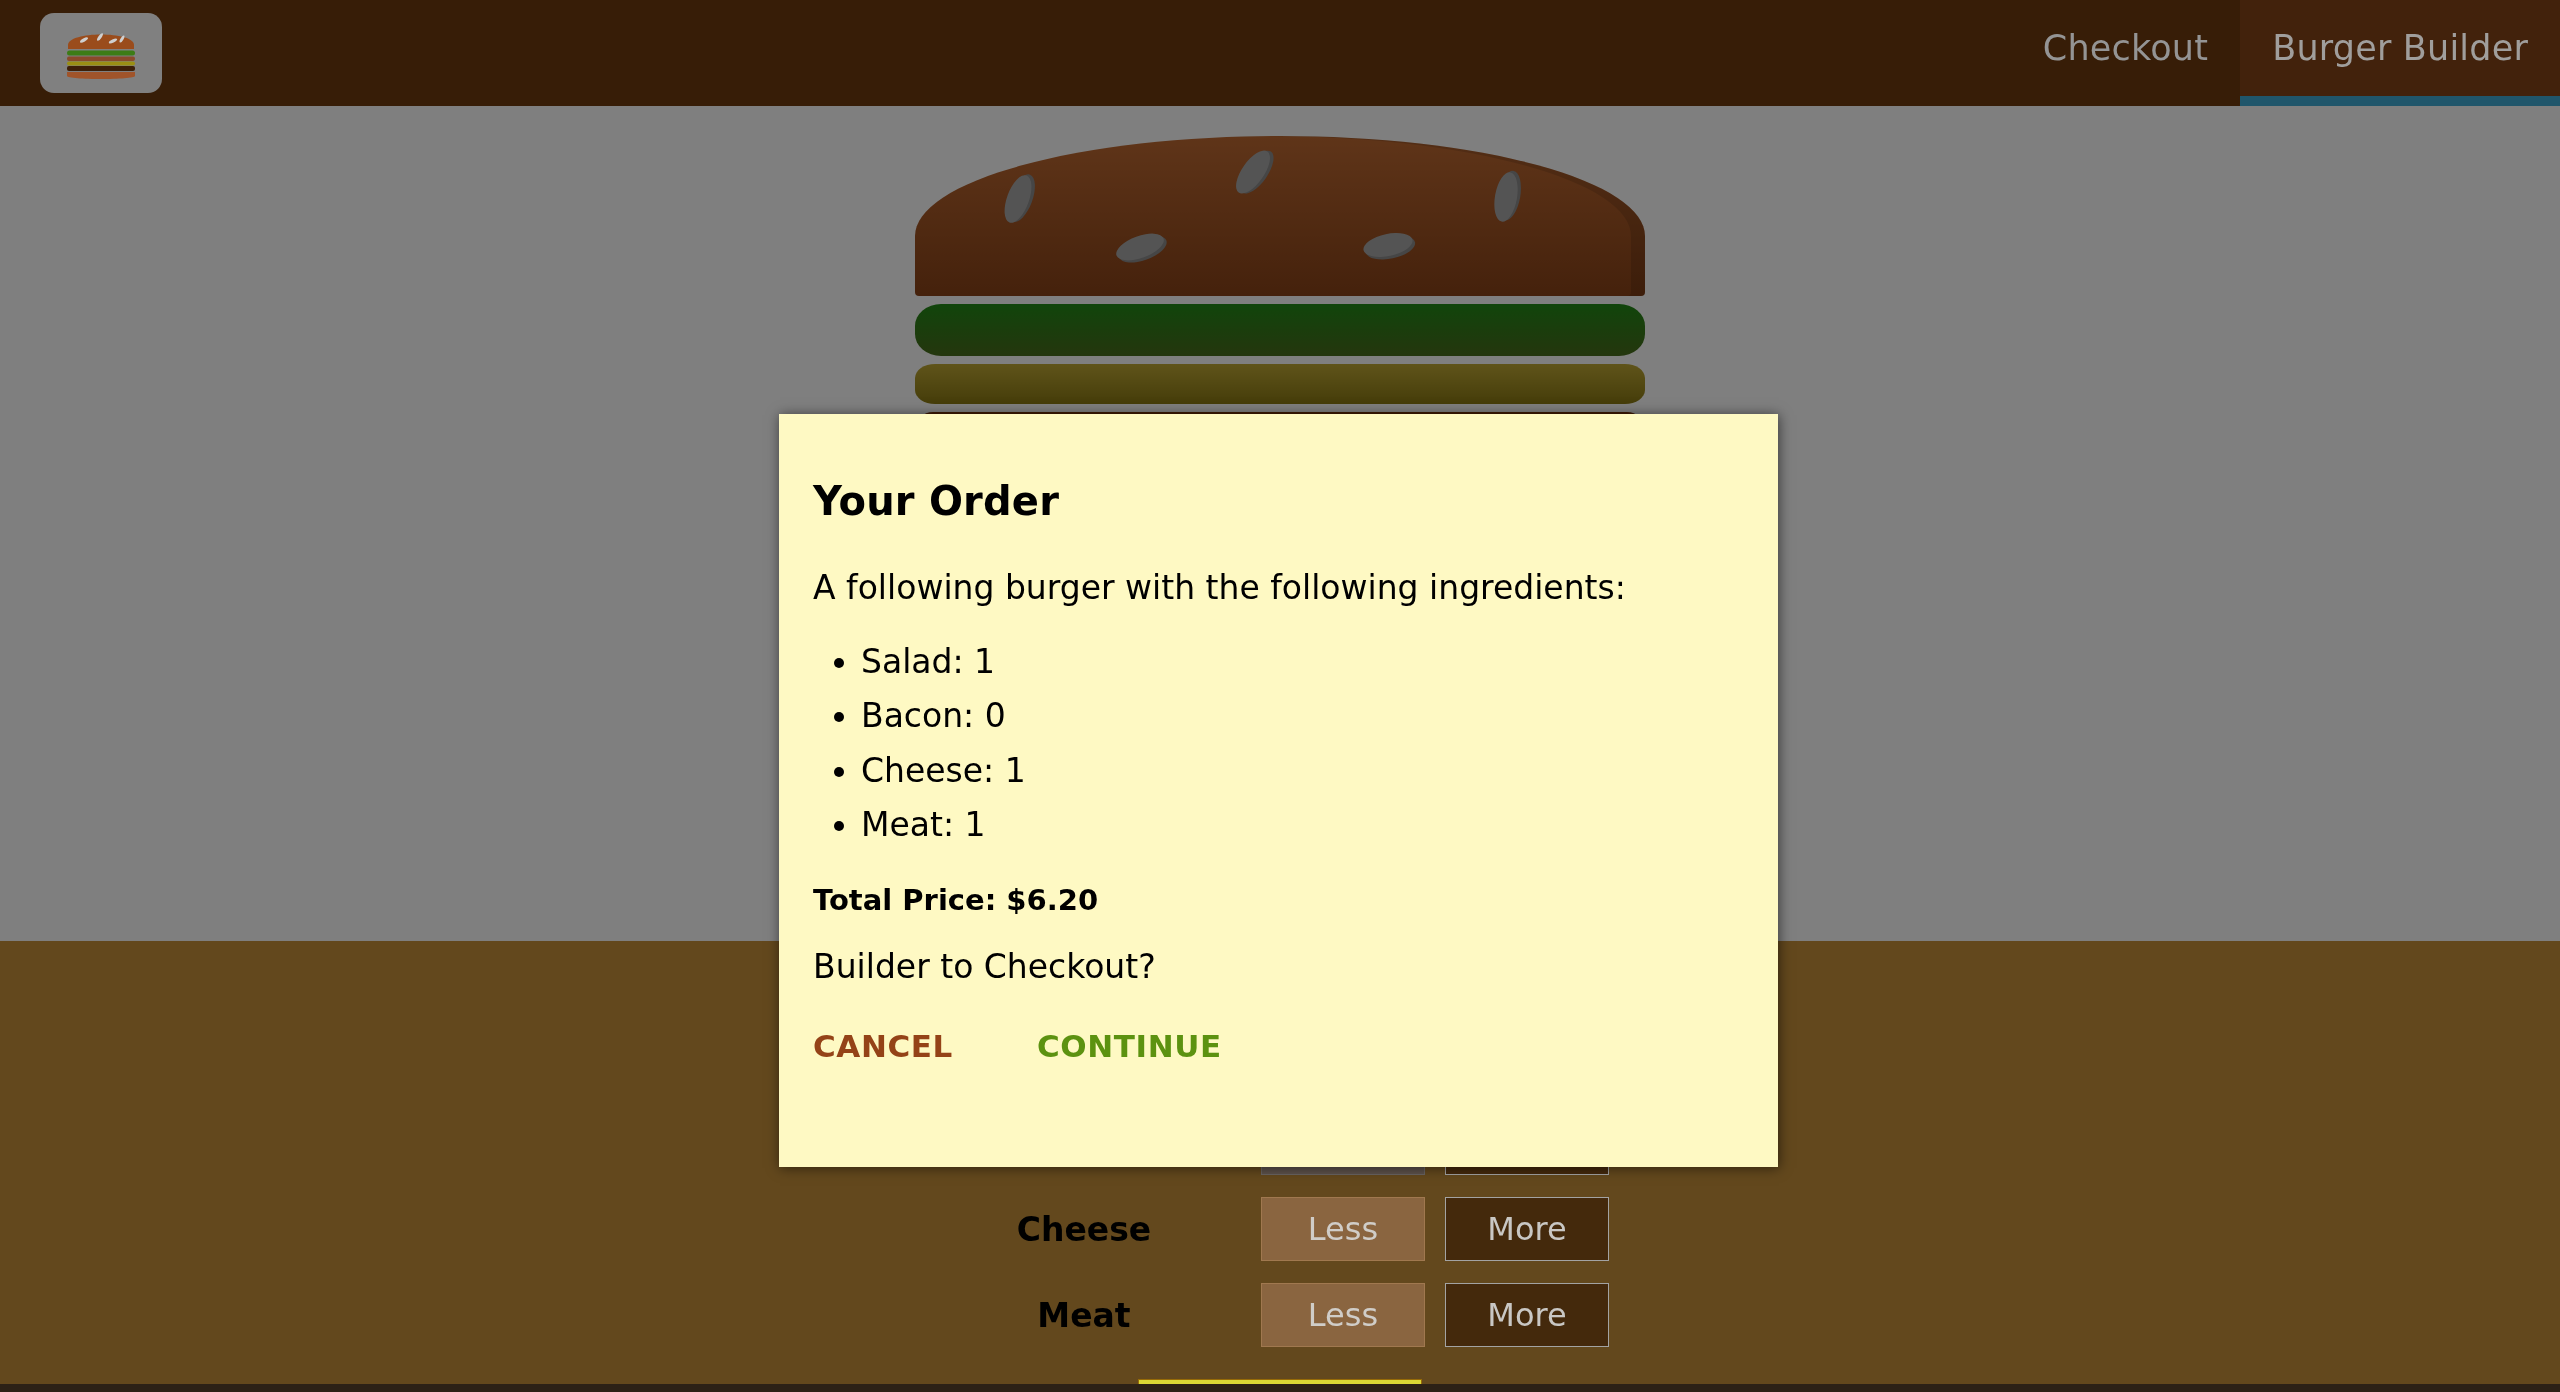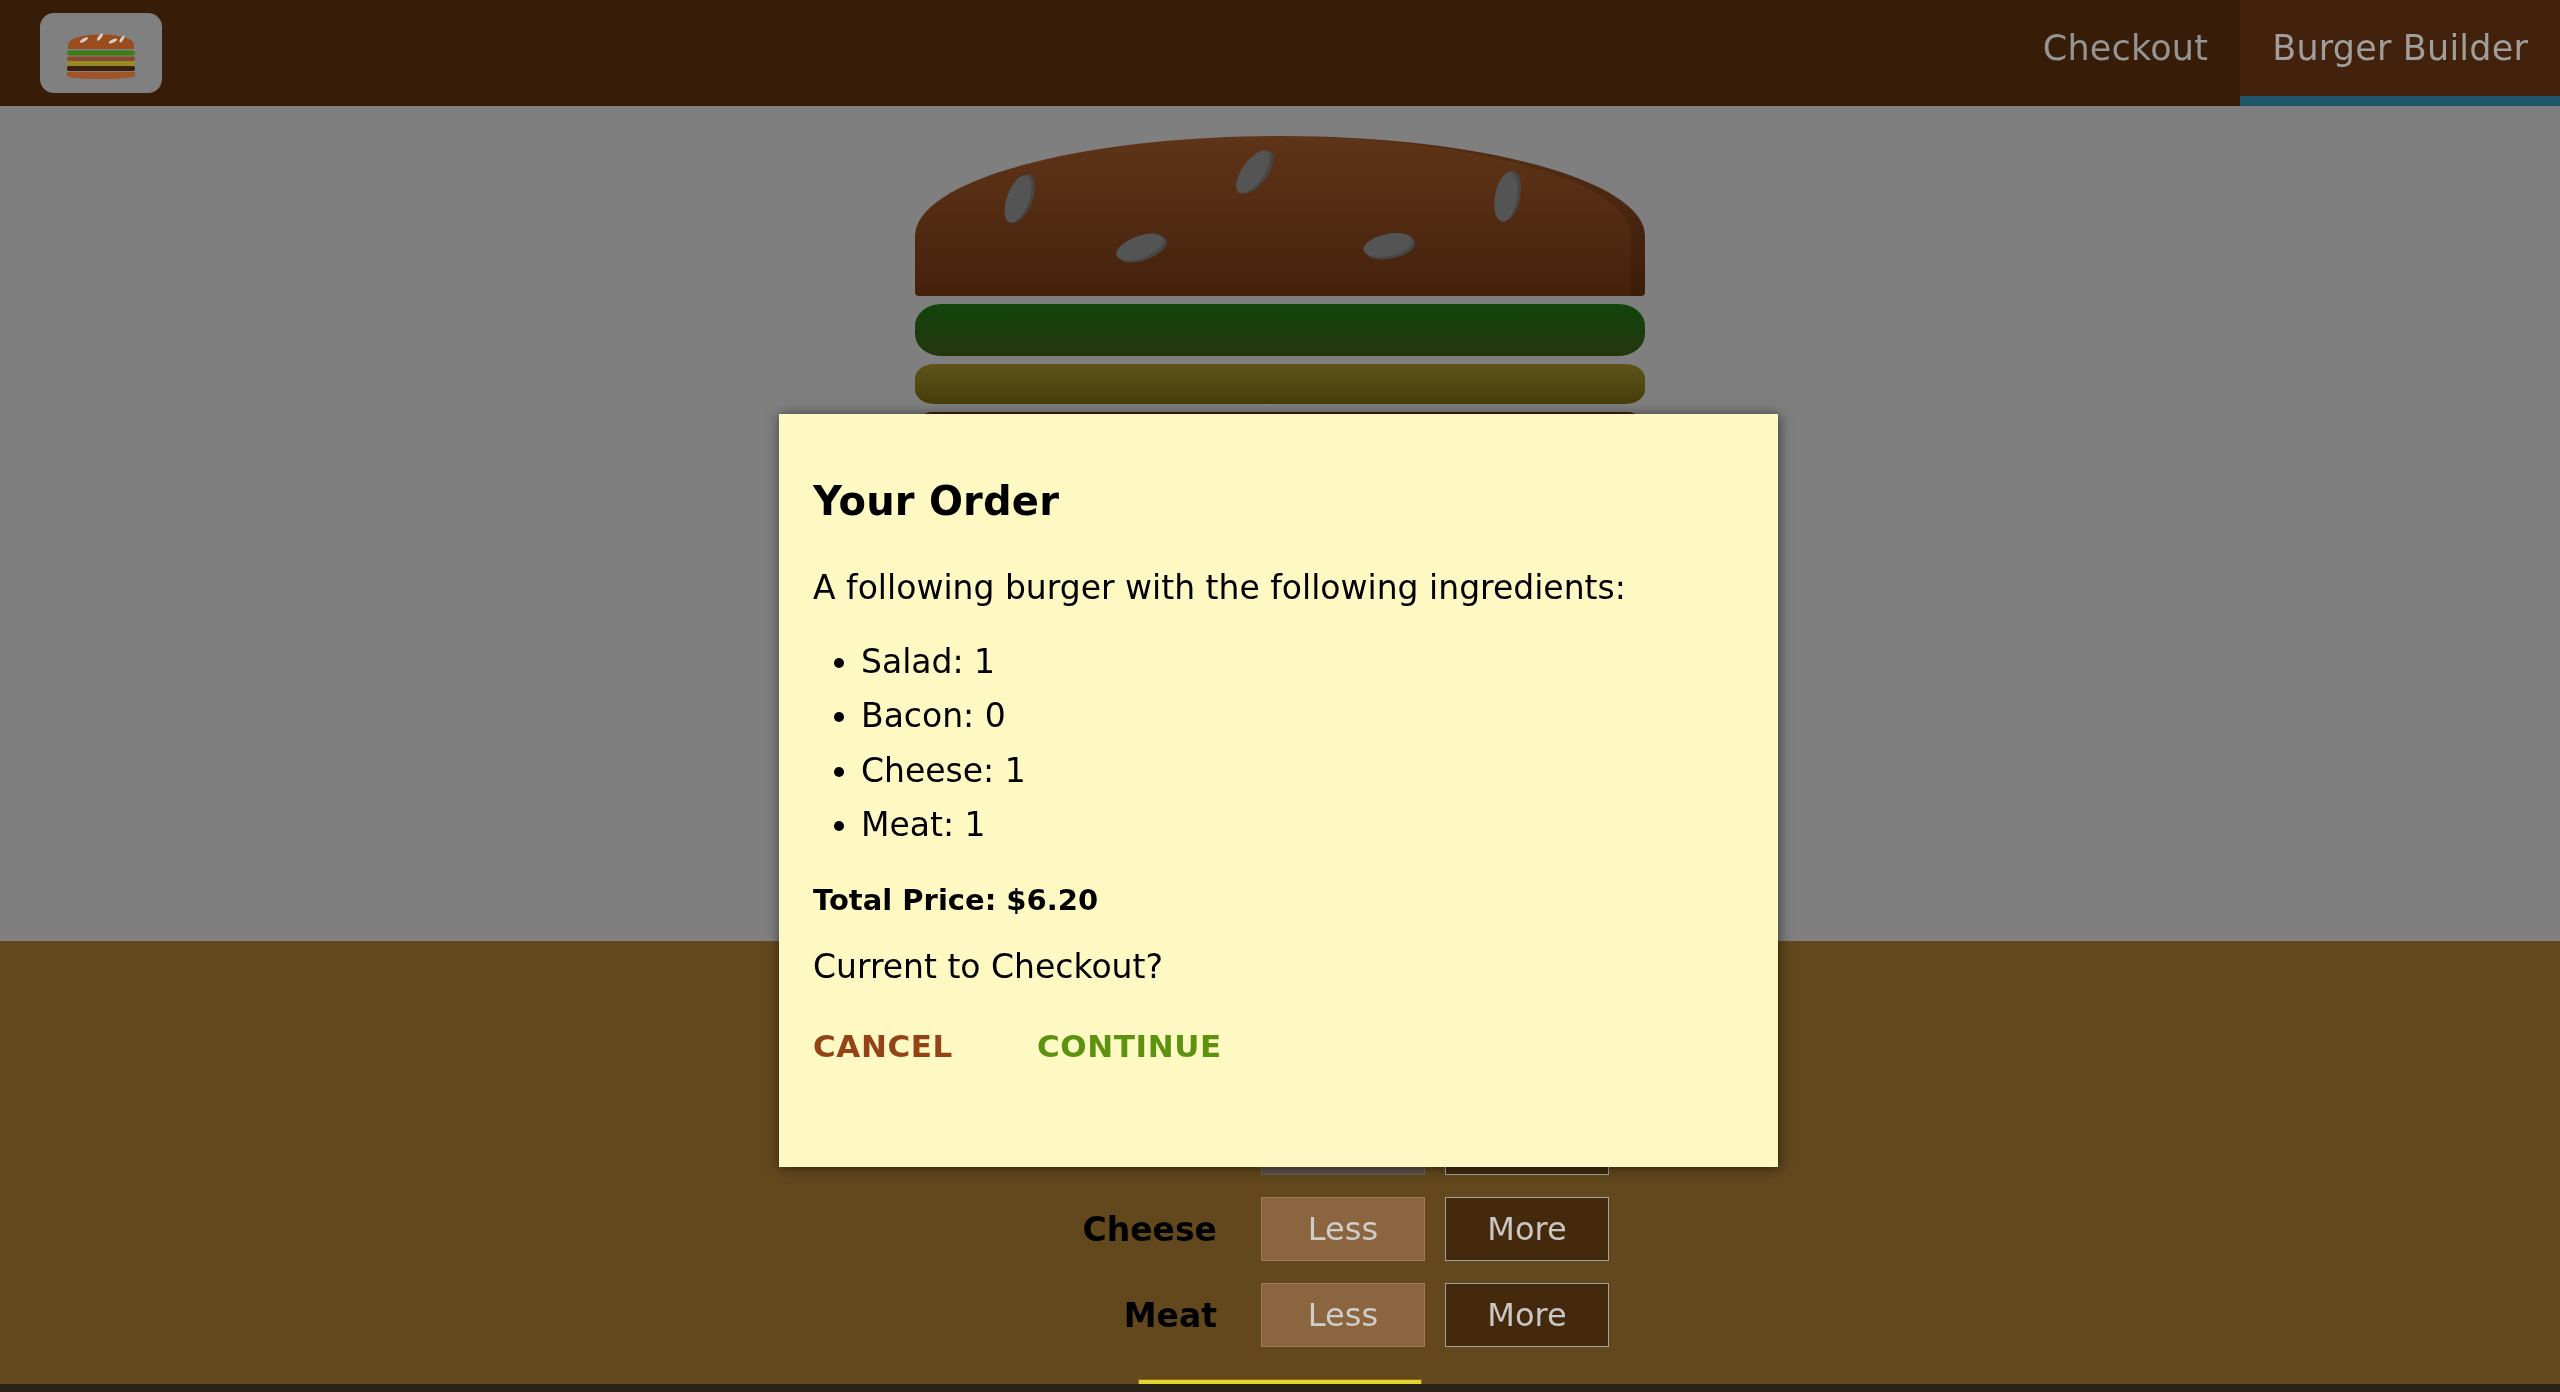--- a/index.html
+++ b/index.html
@@ -142,22 +142,22 @@
   }
   .price-line b { font-weight: bold; }
   .control {
     display: flex;
     align-items: center;
     justify-content: center;
     margin: 0 0 22px 0;
   }
   .control-label {
     width: 330px;
-    text-align: right;
-    padding-right: 44px;
+    text-align: center;
+    padding-right: 24px;
     font-weight: bold;
     font-size: 33px;
     color: #000;
   }
   .btn-less, .btn-more {
     font-size: 32px;
     font-family: "DejaVu Sans", "Liberation Sans", sans-serif;
     padding: 0;
     width: 164px;
     height: 64px;
@@ -350,20 +350,20 @@
 <div class="modal">
   <h3>Your Order</h3>
   <p>A following burger with the following ingredients:</p>
   <ul>
     <li>Salad: 1</li>
     <li>Bacon: 0</li>
     <li>Cheese: 1</li>
     <li>Meat: 1</li>
   </ul>
   <p class="total">Total Price: $6.20</p>
-  <p class="question">Current to Checkout?</p>
+  <p class="question">Builder to Checkout?</p>
   <div class="modal-actions">
     <button class="modal-btn btn-cancel">CANCEL</button>
     <button class="modal-btn btn-continue">CONTINUE</button>
   </div>
 </div>
 
 <div class="bottom-strip"></div>
 
 </body></html>

